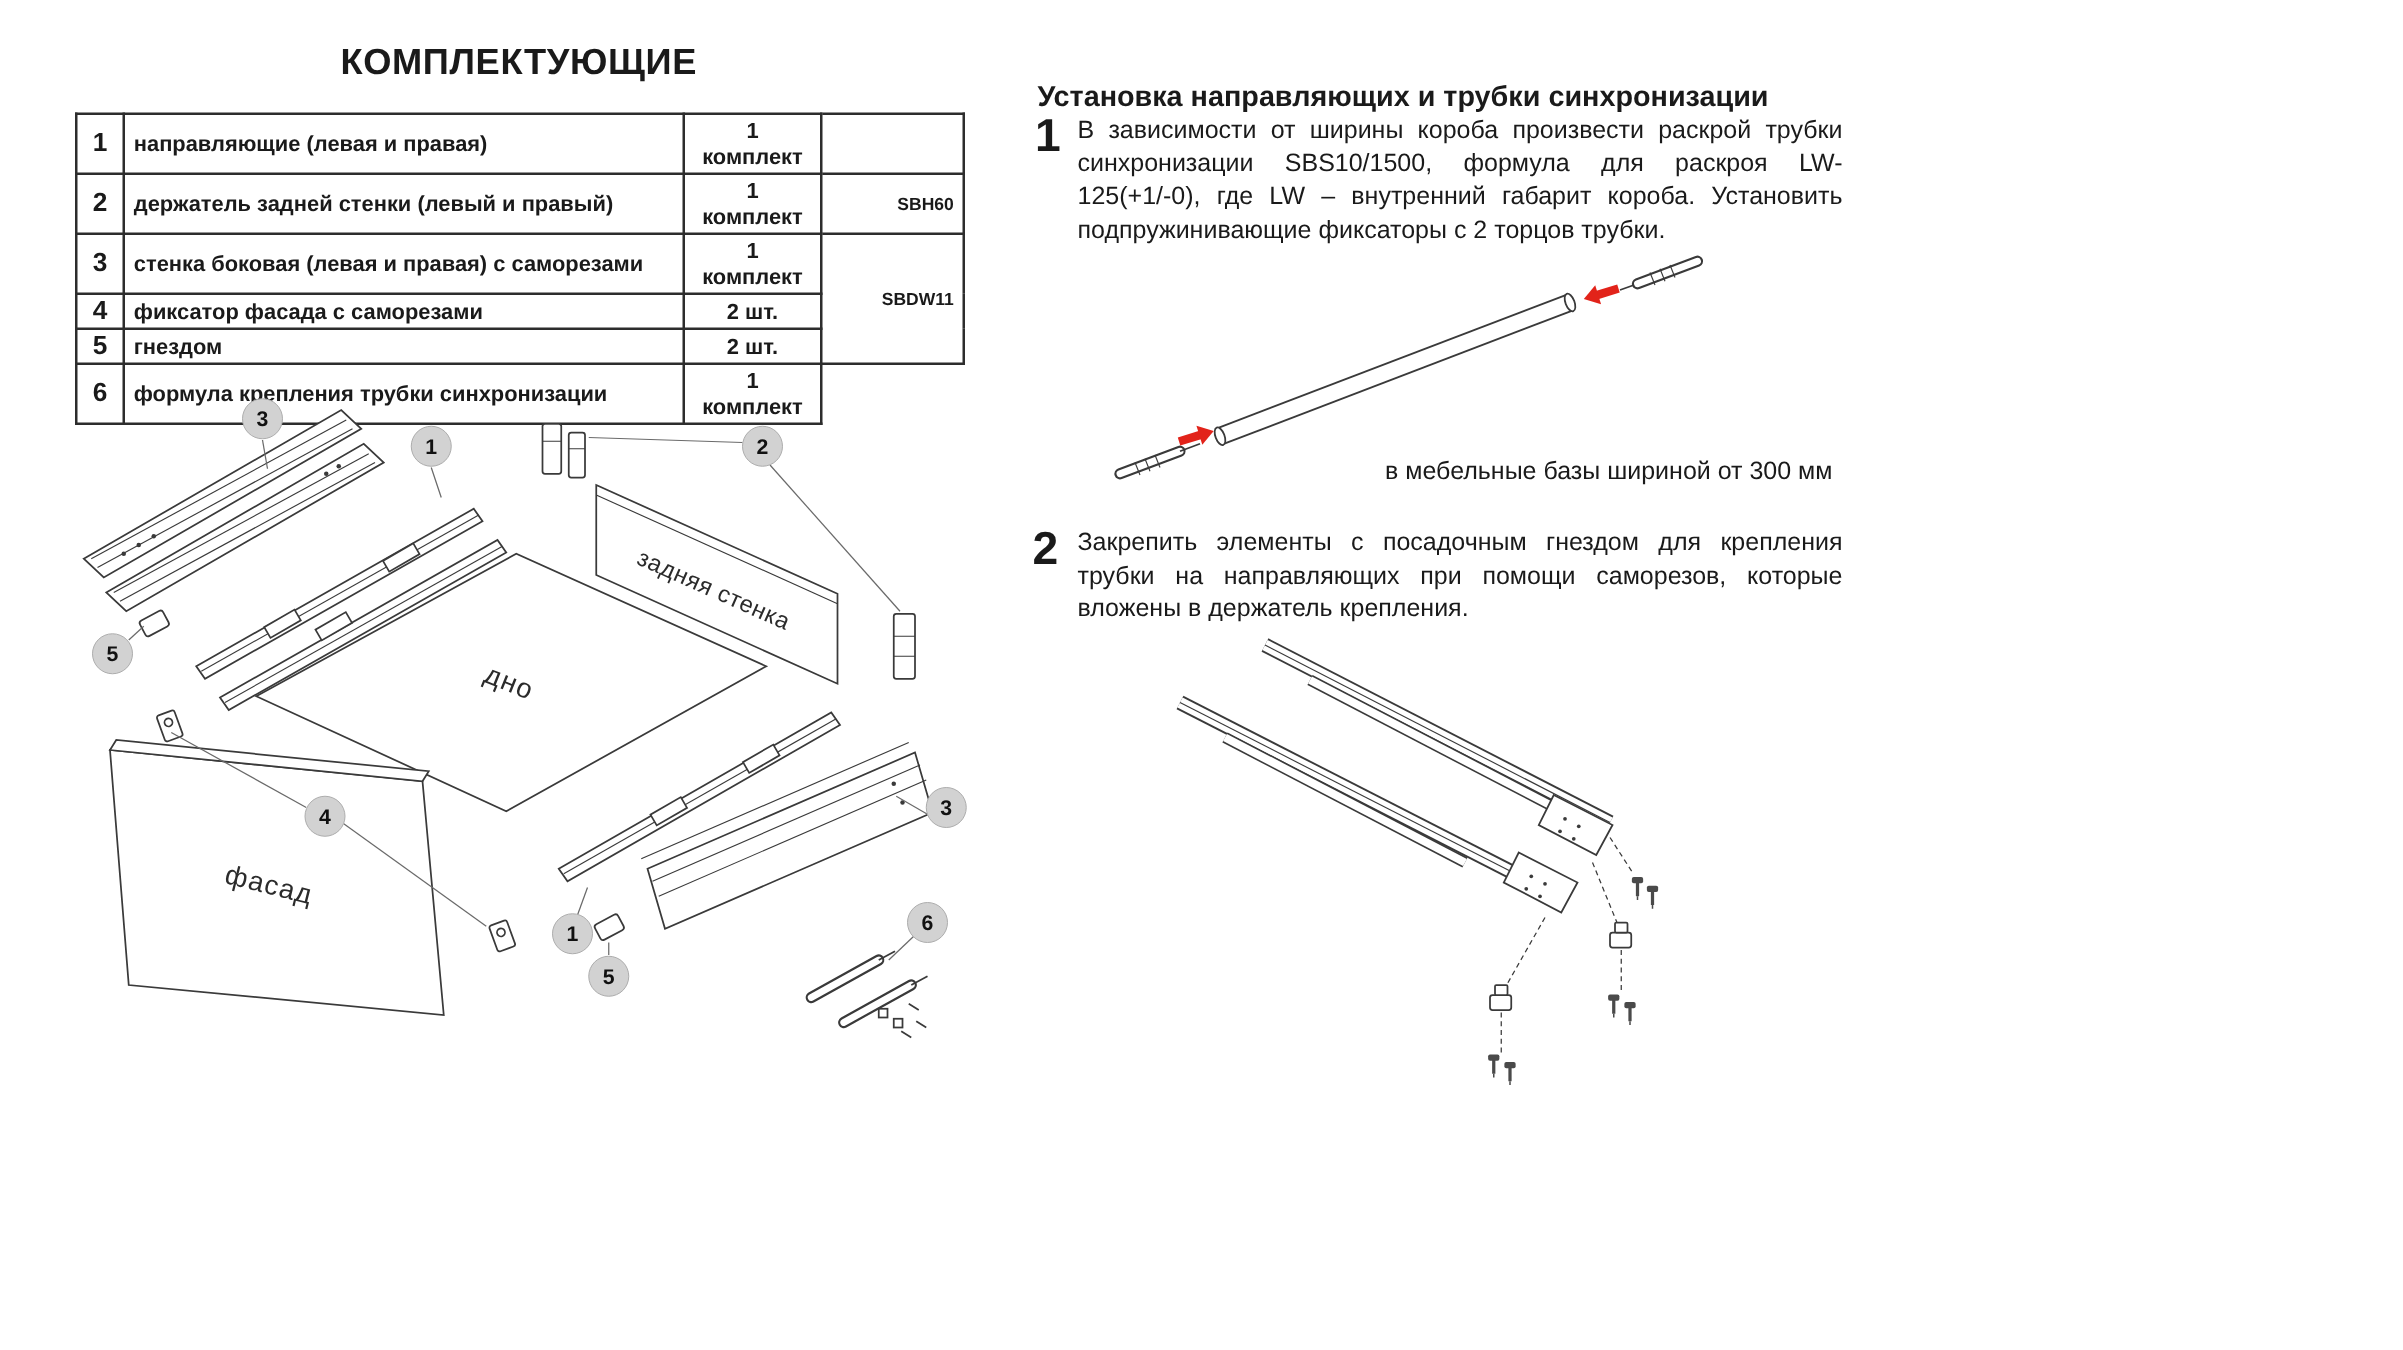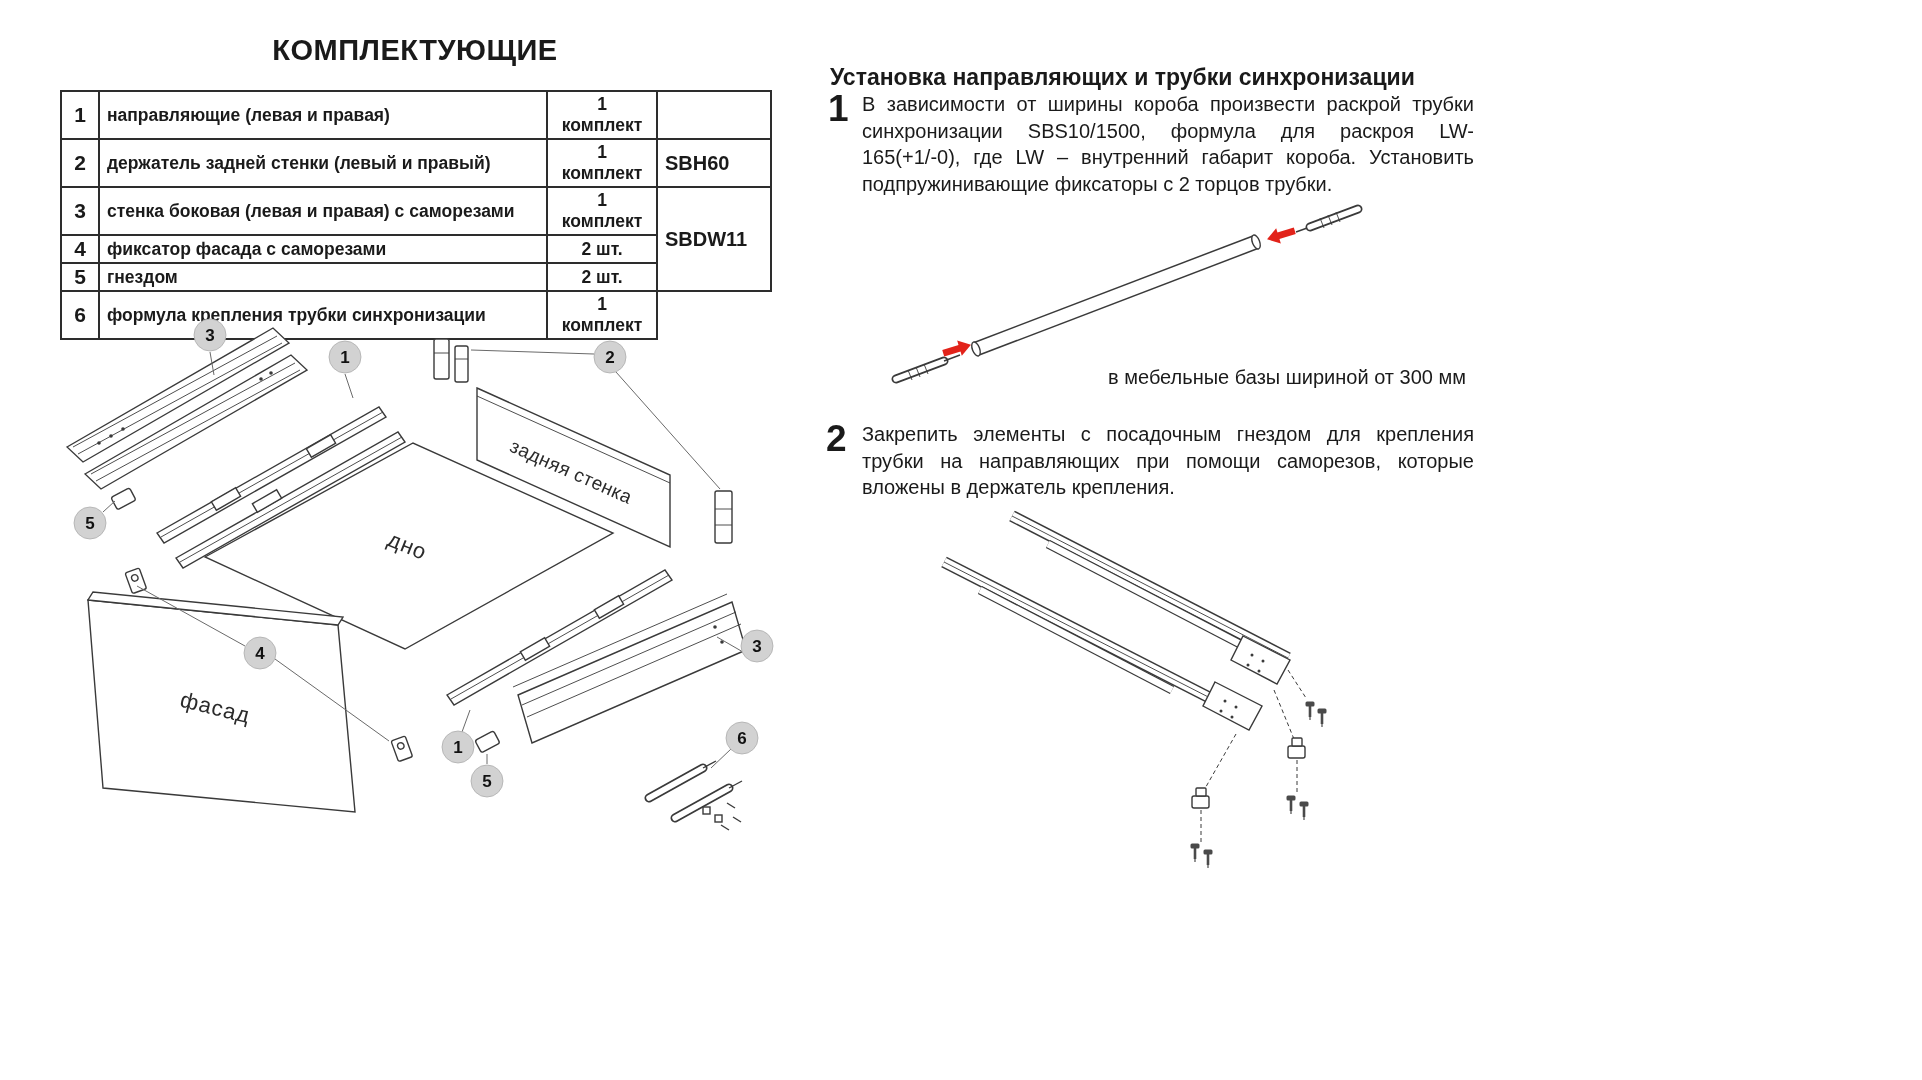--- a/index.html
+++ b/index.html
@@ -7,21 +7,21 @@
   body { font-family:"Liberation Sans","DejaVu Sans",sans-serif; color:var(--text,#1a1a1a); position:relative; overflow:hidden; }
   .abs { position:absolute; }
 
   .title-left { font-size:29px; font-weight:700; text-align:center; letter-spacing:.5px; }
   .title-right { font-size:23px; font-weight:700; white-space:nowrap; }
 
   .parts-table { border-collapse:collapse; table-layout:fixed; width:710px; }
   .parts-table td { border:2px solid #2d2d2d; height:28px; padding:2px 7px; font-size:17.5px; vertical-align:middle;font-weight:bold; }
   .parts-table .td-num { text-align:center; font-weight:700; font-size:21px; padding:0; }
   .parts-table .td-qty { text-align:center; }
-  .parts-table .td-code { text-align:left; font-size:20px; }
+  .parts-table .td-code { text-align:right; font-size:14px; }
   .c-num { width:38px; } .c-name { width:448px; } .c-qty { width:110px; } .c-code { width:114px; }
 
   .step-num { font-size:37px; font-weight:700; line-height:1; }
   .step-text { font-size:20px; line-height:1.33; text-align:justify; }
   .tube-note { font-size:20px; line-height:1.3; text-align:right; }
 
   svg text { font-family:"Liberation Sans","DejaVu Sans",sans-serif; }
   svg .panel-label { font-size:19px; fill:#2b2b2b; letter-spacing:.5px; }
   svg .panel-label.big { font-size:22px; letter-spacing:1px; }
   svg .face { fill:#fff; stroke:var(--line,#3a3a3a); stroke-width:1.4; }
@@ -243,21 +243,21 @@
     <g>
       <circle class="callout-circle" cx="742" cy="351" r="16"></circle>
       <text class="callout-num" x="742" y="357" text-anchor="middle">3</text>
     </g>
   </g>
 </svg>
 
 <div class="abs title-right" style="left:830px; top:32px;margin-top:32px;">Установка направляющих и трубки синхронизации</div>
 
 <div class="abs step-num" style="left:828px; top:90px;">1</div>
-<div class="abs step-text" style="left:862px; top:91px; width:612px;">В зависимости от ширины короба произвести раскрой трубки синхронизации SBS10/1500, формула для раскроя LW-165(+1/-0), где LW – внутренний габарит короба. Установить подпружинивающие фиксаторы с 2 торцов трубки.</div>
+<div class="abs step-text" style="left:862px; top:91px; width:612px;">В зависимости от ширины короба произвести раскрой трубки синхронизации SBS10/1500, формула для раскроя LW-125(+1/-0), где LW – внутренний габарит короба. Установить подпружинивающие фиксаторы с 2 торцов трубки.</div>
 
 <svg class="abs" style="left:858px; top:198px;" width="560" height="190" viewBox="0 0 560 190">
   <defs>
     <g id="red-arrow">
       <rect x="-28" y="-3.4" width="18" height="6.8"></rect>
       <polygon points="1,0 -11,-8 -11,8"></polygon>
     </g>
   </defs>
   <g>
     <line class="tube-o" x1="118" y1="151" x2="398" y2="44"></line>

